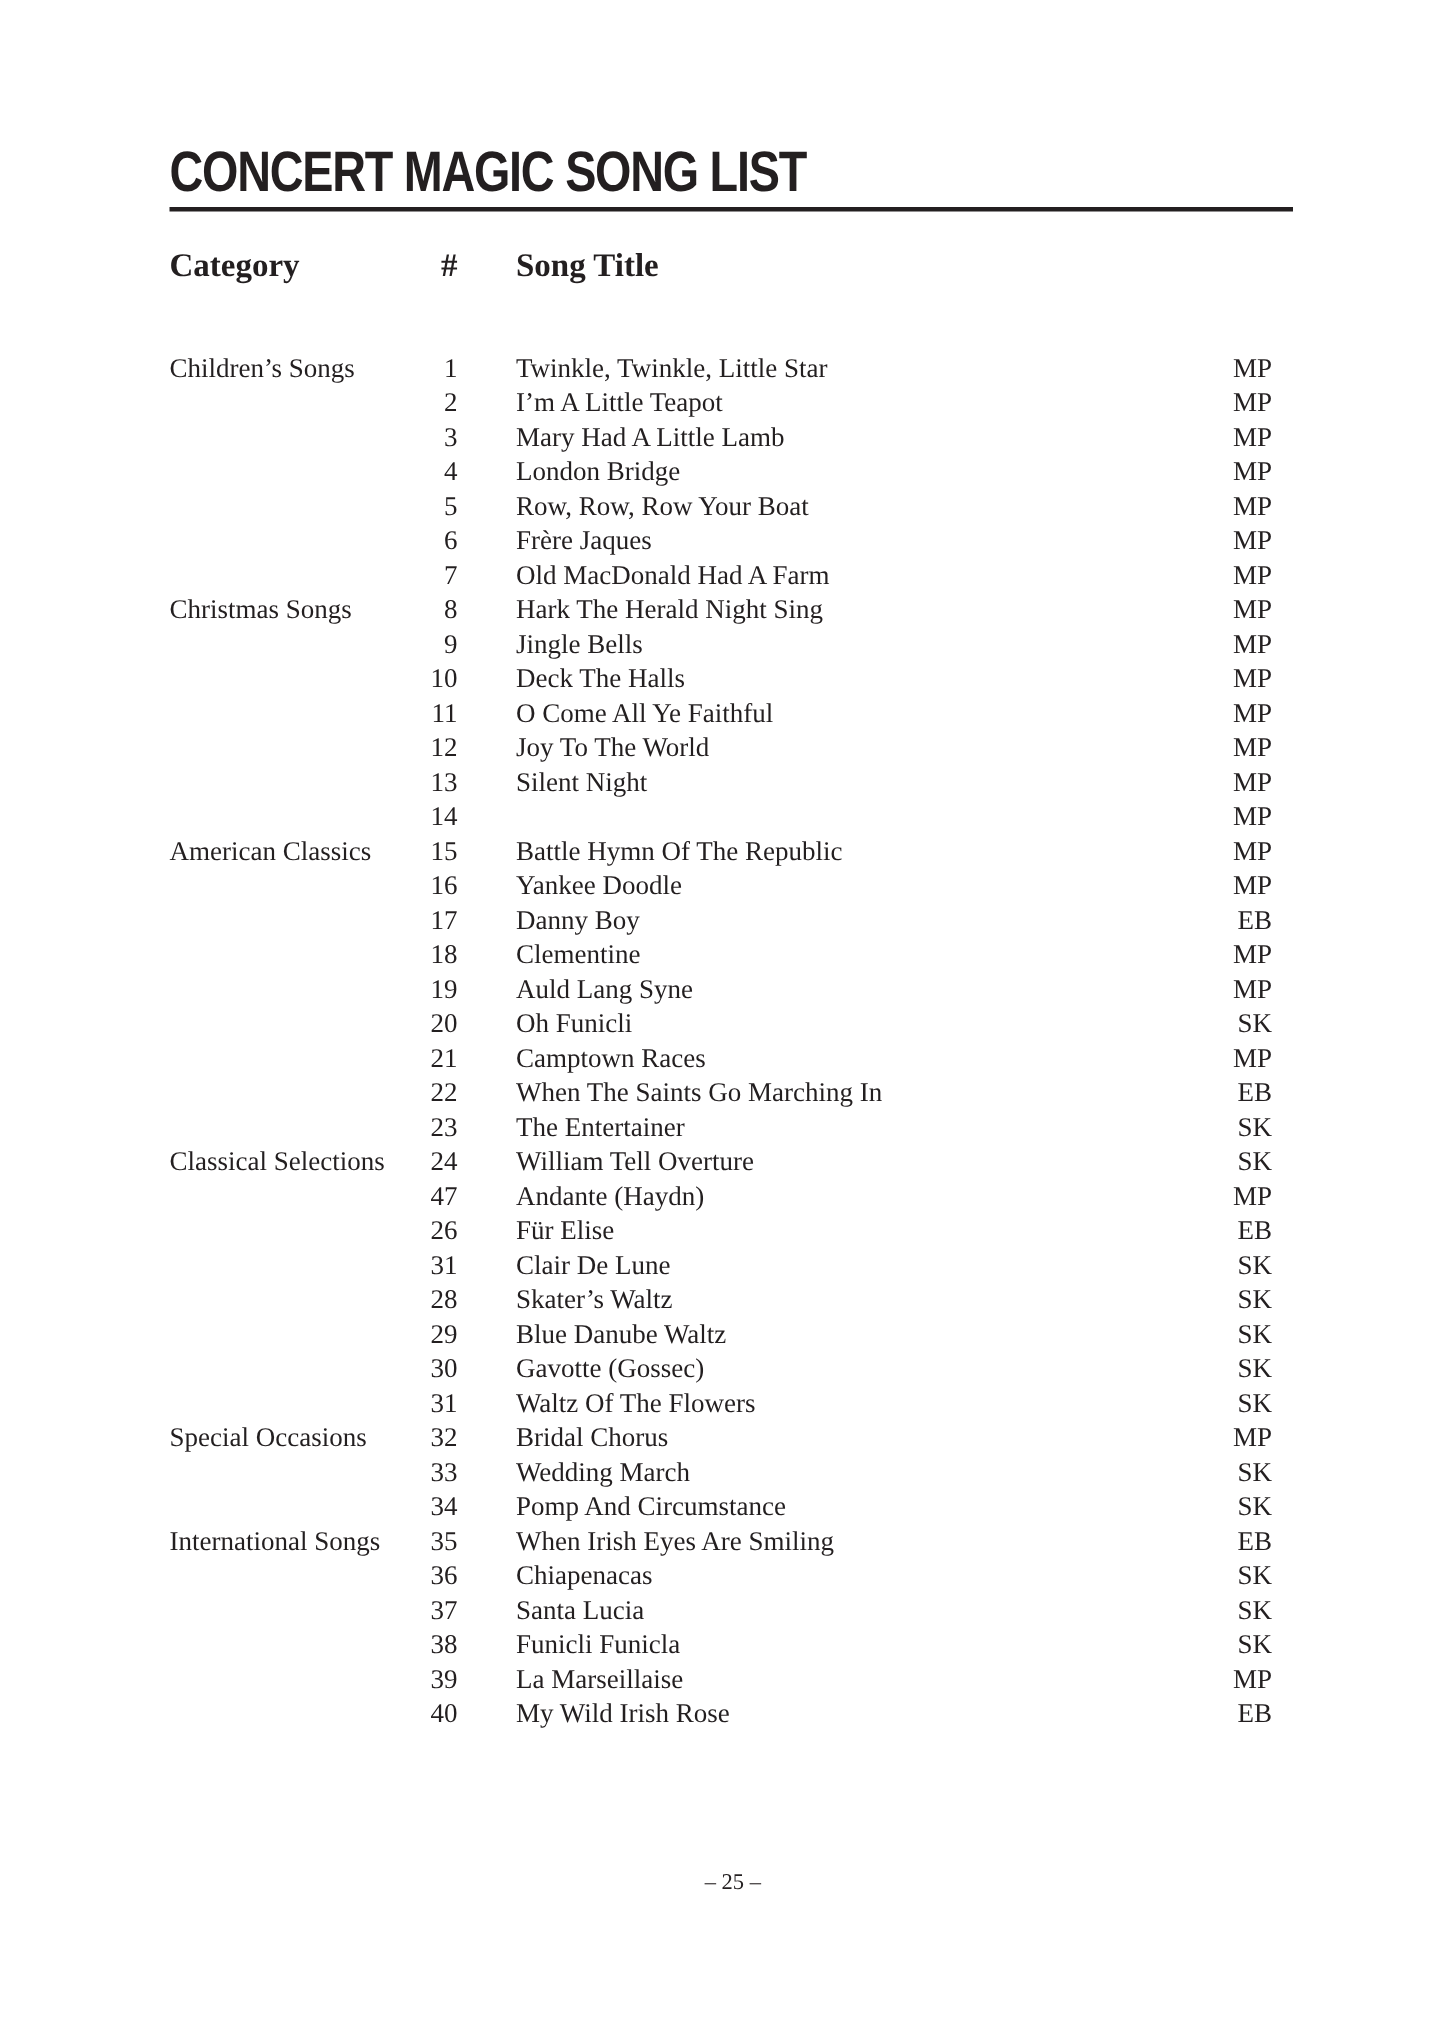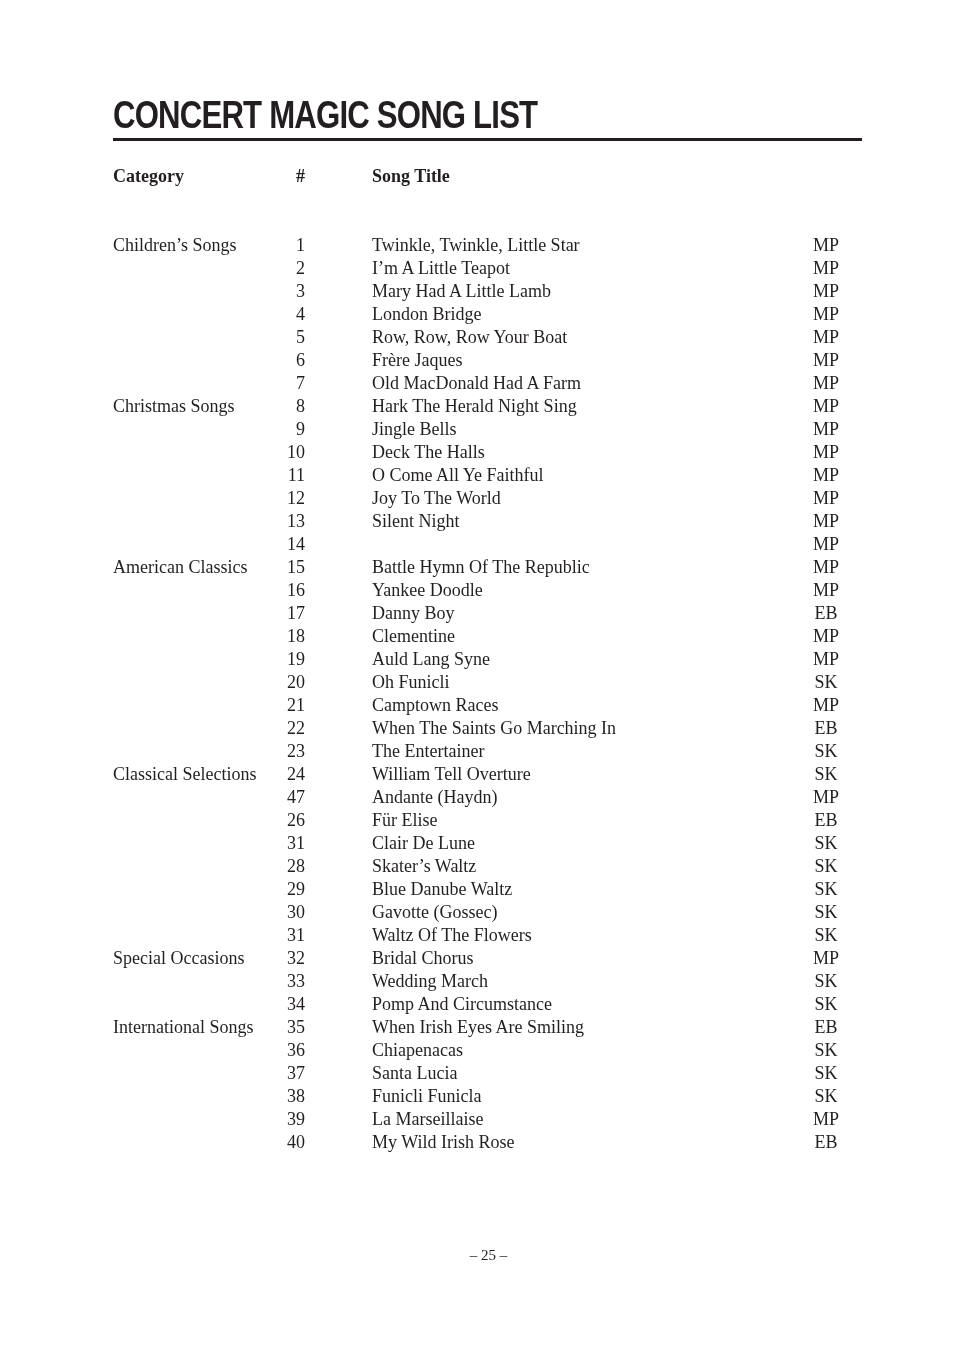--- a/index.html
+++ b/index.html
@@ -15,28 +15,28 @@
       letter-spacing: -1px;
       transform: scaleX(0.82); transform-origin: left top;
       white-space: nowrap;
     }
     .title-rule {
       position: absolute; left: 113px; top: 138px; width: 749px; height: 3px;
       background: #231f20;
     }
     .header-row {
       position: absolute; top: 165px; left: 0; width: 954px; height: 50px;
-      font-weight: bold; font-size: 18px; line-height: 23px; font-family: Liberation Serif, serif;
+      font-weight: bold; font-size: 22px; line-height: 23px; font-family: Liberation Serif, serif;
     }
     .col { position: absolute; white-space: nowrap; }
     .c-cat { left: 113px; }
     .c-num { left: 270px; width: 35px; text-align: right; }
-    .c-title { left: 344px; margin-left: 28px; }
+    .c-title { left: 344px; }
     .c-type { left: 740px; width: 120px; text-align: center; }
-    .c-type-data { left: 770px; width: 112px; text-align: center; }
+    .c-type-data { left: 736px; width: 112px; text-align: right; }
     .song-list {
       position: absolute; top: 234px; left: 0; width: 954px;
     }
     .song-row {
       position: relative; height: 23px;
       font-size: 18px; line-height: 23px;
     }
     .page-number {
       position: absolute; top: 1247px; left: 0; width: 977px; text-align: center;
       font-size: 15px;

